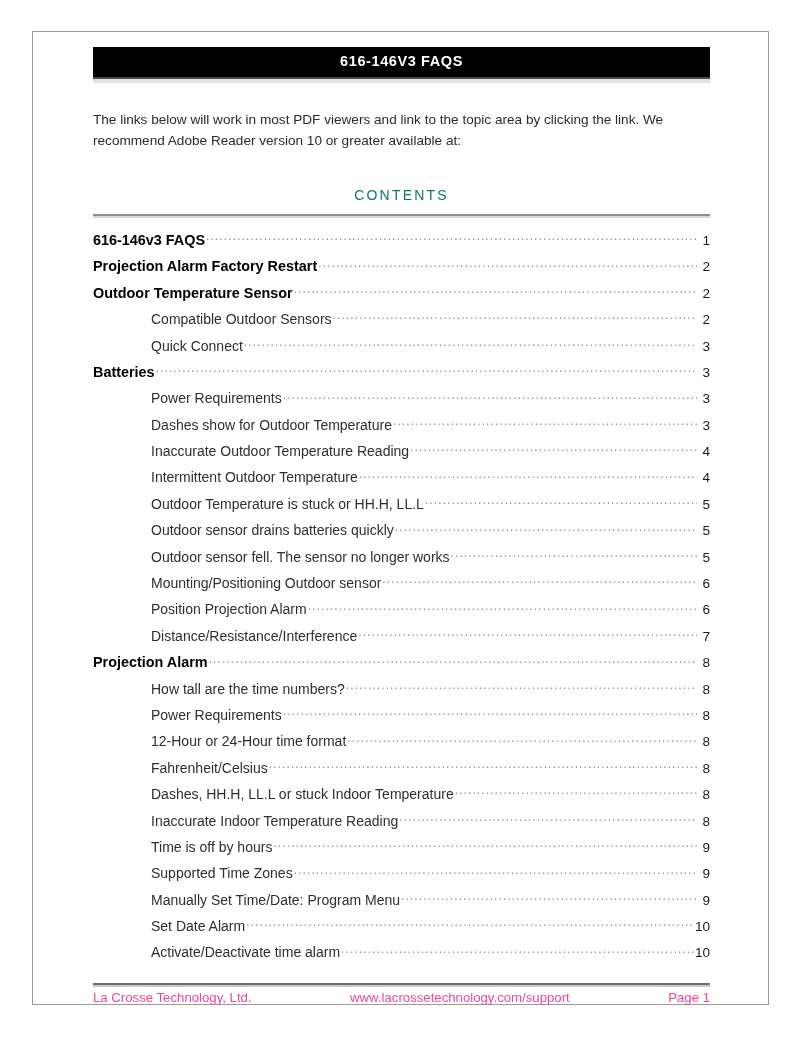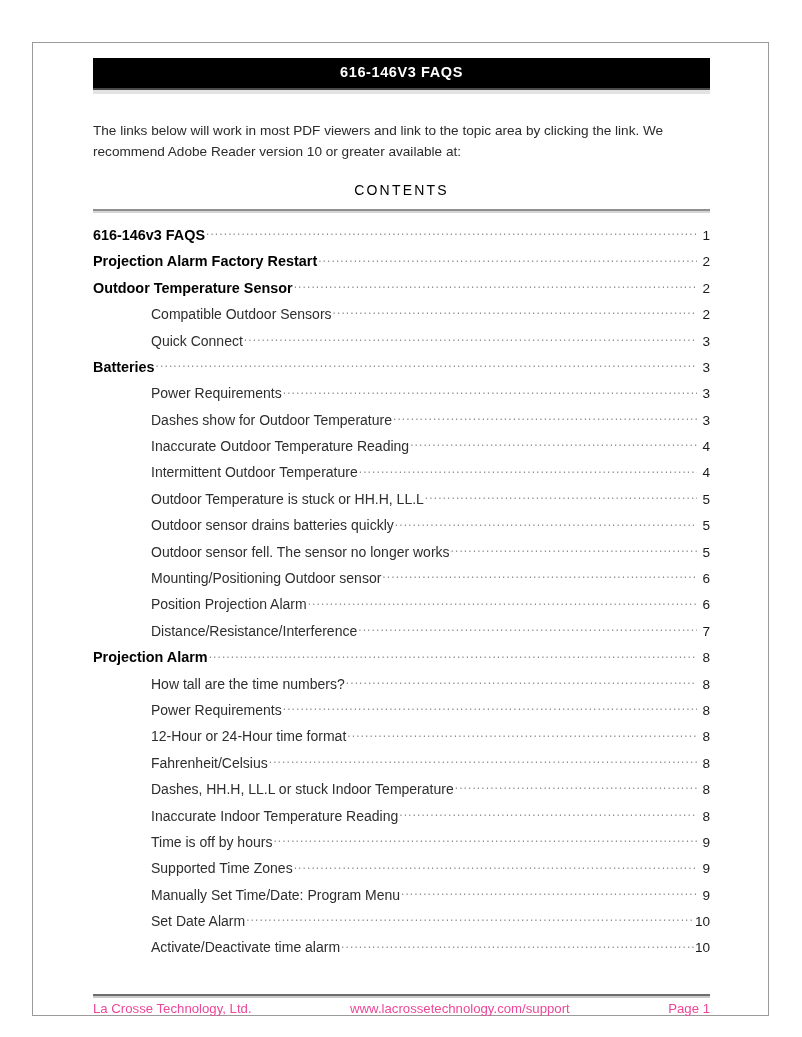--- a/index.html
+++ b/index.html
@@ -11,21 +11,21 @@
     width: 802px;
     height: 1037px;
     font-family: "Liberation Sans", sans-serif;
     color: #000000;
     overflow: hidden;
   }
 
   .page {
     position: absolute;
     left: 32px;
-    top: 42px;
+    top: 31px;
     width: 737px;
     height: 974px;
     border: 1px solid #9a9a9a;
     background: #ffffff;
     box-sizing: border-box;
   }
 
   .content {
     position: absolute;
     left: 60px;
@@ -68,25 +68,25 @@
   .intro-link {
     color: #3a3ad8;
     text-decoration: none;
     display: block;
     font-size: 13.6px;
     line-height: 21px;
   }
 
   
   .contents-heading {
-    margin-top: 20px;
+    margin-top: 36px;
     text-align: center;
     font-size: 14px;
     letter-spacing: 2.2px;
-    color: #000000;
+    color: #0f766e;
   }
   .contents-rule-dark {
     margin-top: 11px;
     height: 2px;
     background: #8e8e8e;
   }
   .contents-rule-light {
     height: 2px;
     background: #d5d5d5;
   }

